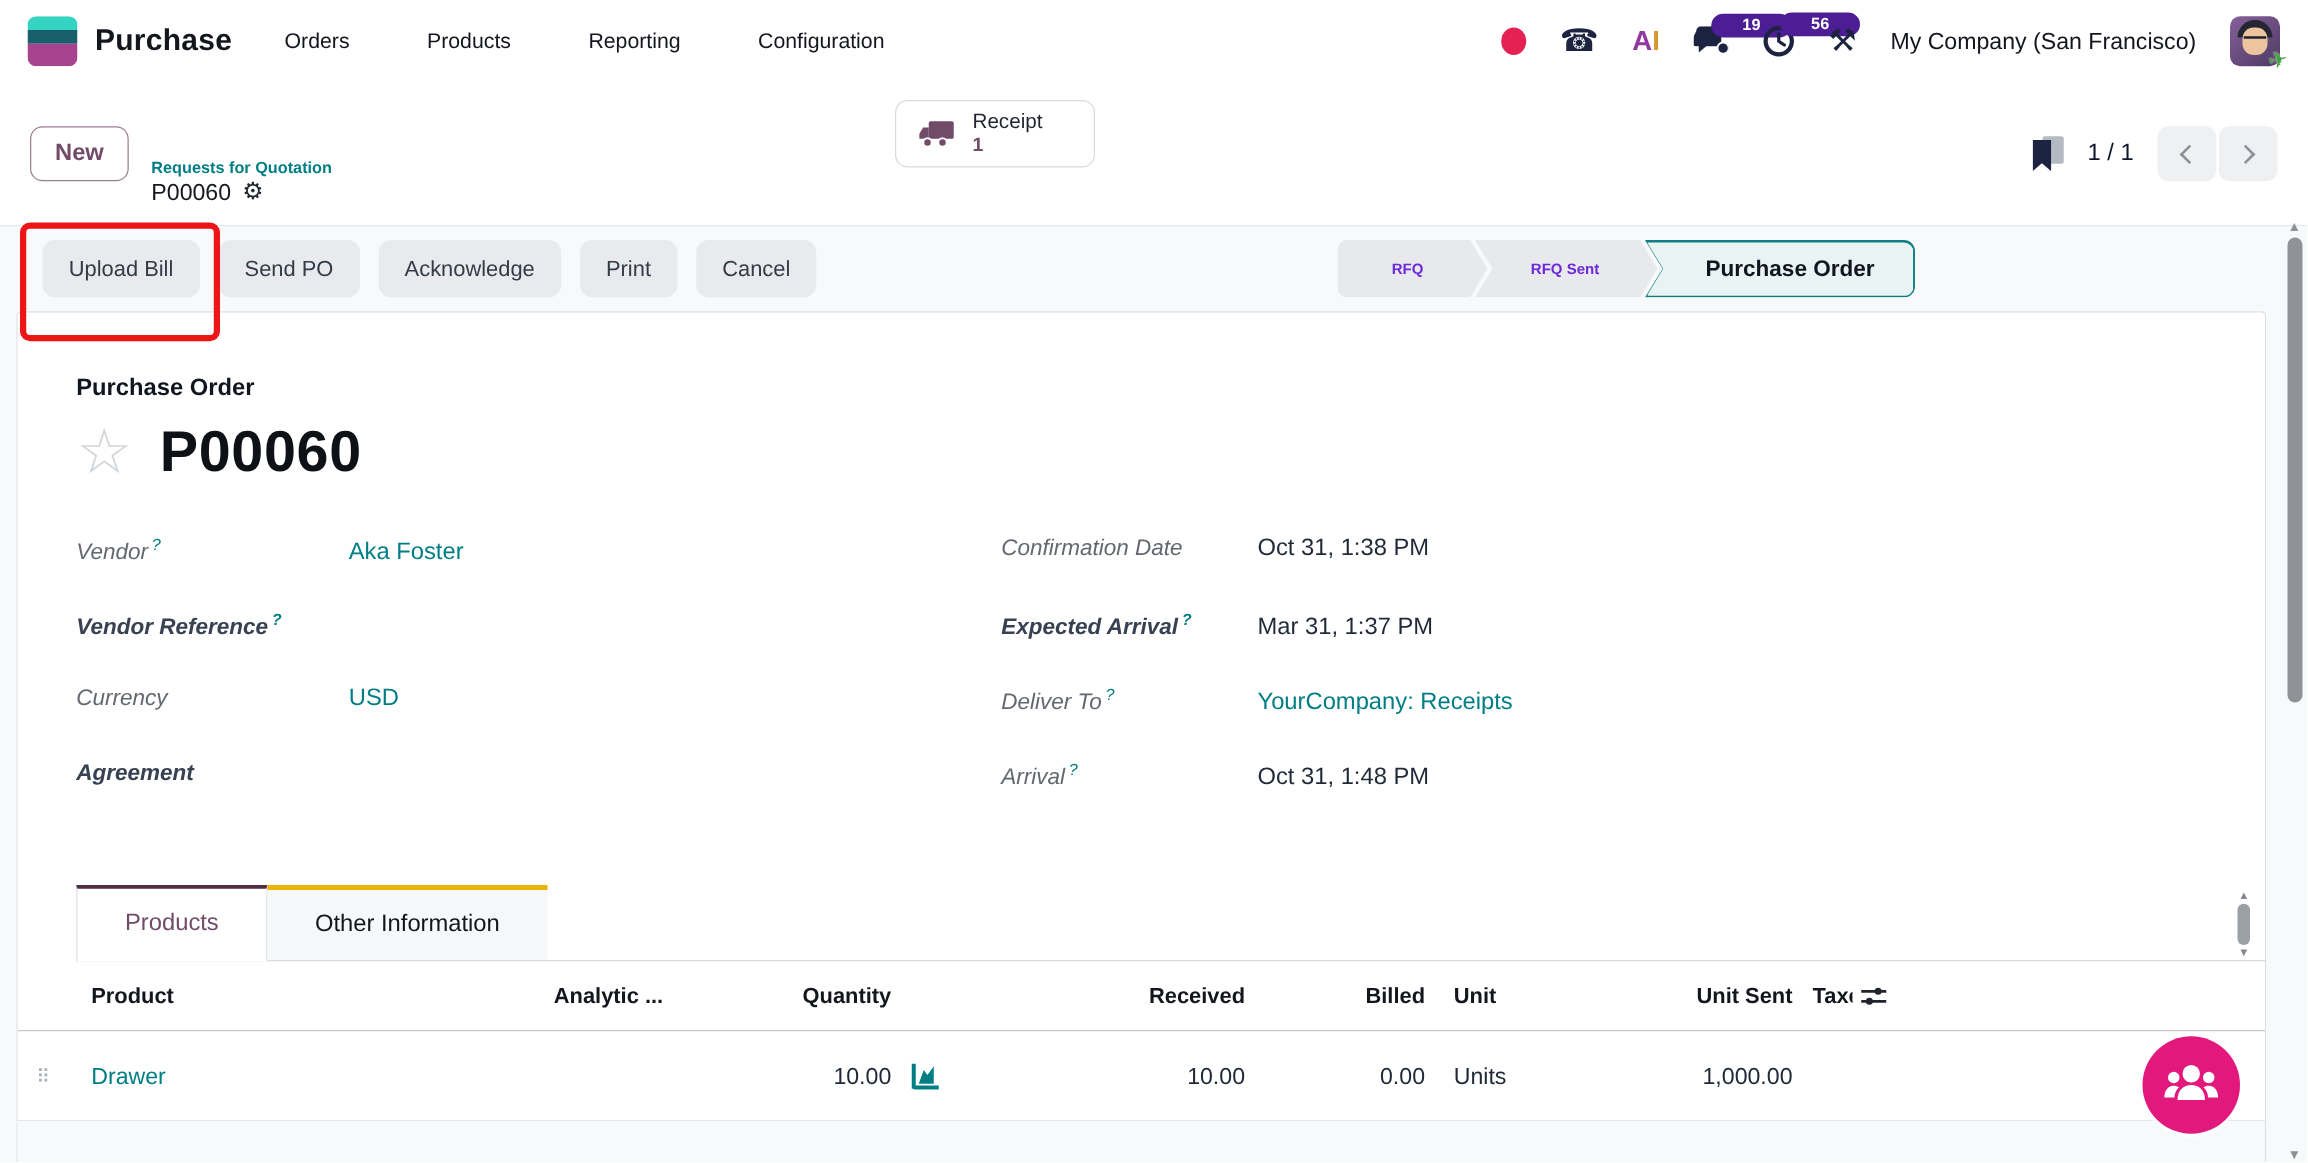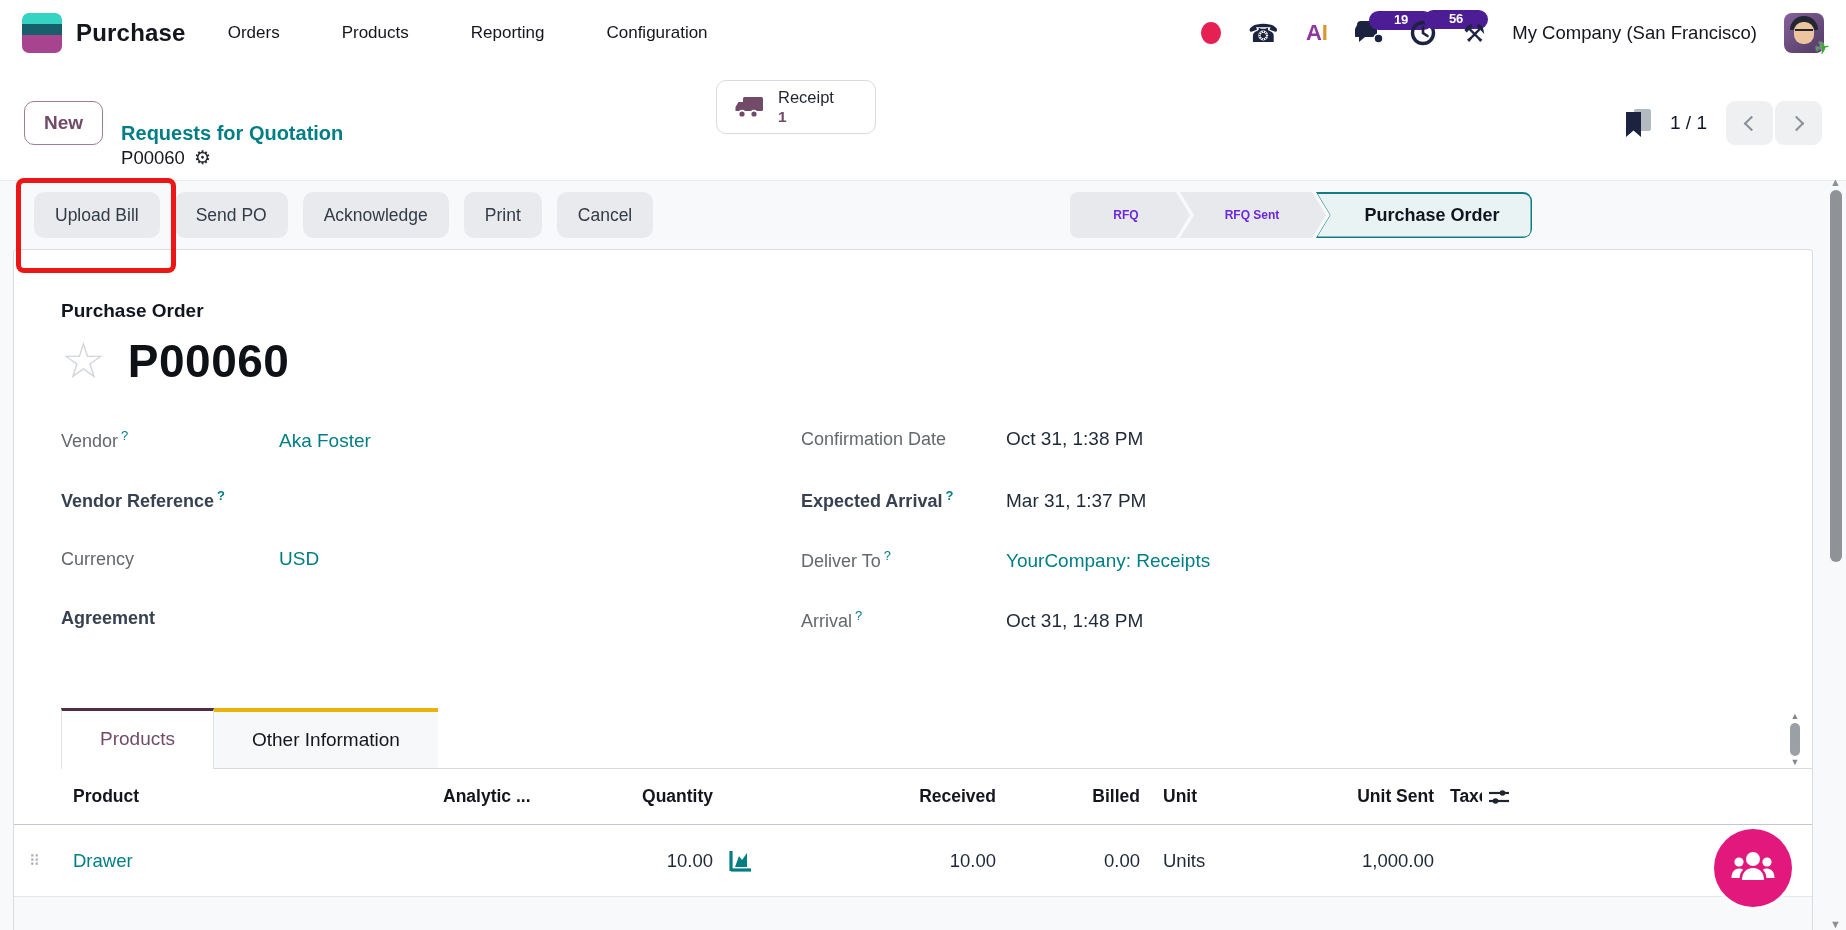--- a/index.html
+++ b/index.html
@@ -31,21 +31,21 @@
   .avatar .hair { position:absolute; left:6px; top:3px; width:28px; height:14px; border-radius:14px 14px 0 0; background:#242633; }
   .avatar .face { position:absolute; left:10px; top:9px; width:20px; height:22px; border-radius:9px; background:#ecc59f; }
   .avatar .glasses { position:absolute; left:11px; top:16px; width:18px; height:5px; border-top:2px solid #20222c; }
   .avatar .plane { position:absolute; right:-6px; bottom:-6px; font-size:18px; color:#3fa33c; transform:rotate(-12deg); text-shadow:0 0 2px #fff; }
 
   
   .control-panel { position:relative; height:114px; display:flex; align-items:center; padding:0 24px; background:#fff; }
   .btn-new { border:1px solid #9d7f93; border-radius:10px; background:#fff; color:#714b67;
     font-size:19px; font-weight:700; padding:10px 19px; cursor:pointer; font-family:inherit; }
   .crumbs { margin-left:18px; display:flex; flex-direction:column; gap:2px; }
-  .crumb-parent { color:#017e84; font-size:20px; font-weight:700; cursor:pointer;margin-top:44px; }
+  .crumb-parent { color:#017e84; font-size:13px; font-weight:700; cursor:pointer;margin-top:44px; }
   .crumb-current { display:flex; align-items:center; gap:9px; }
   .crumb-name { color:#16181f; font-size:18.5px; }
   .gear { font-size:19px; color:#23272f; cursor:pointer; line-height:1; }
   .btn-receipt { position:absolute; left:716px; top:14px; height:54px; min-width:160px;
     background:#fff; border:1px solid #d7dade; border-radius:10px; display:flex; align-items:center;
     gap:13px; padding:0 17px; cursor:pointer; }
   .receipt-txt { display:flex; flex-direction:column; align-items:flex-start; line-height:1.2; }
   .receipt-label { font-size:16.5px; color:#1f2430; }
   .receipt-count { font-size:15.5px; font-weight:700; color:#714b67; }
   .pager-zone { margin-left:auto; display:flex; align-items:center; gap:19px; }
@@ -91,21 +91,21 @@
   .po-type { margin-top:50px; font-size:19px; font-weight:700; color:#101520; }
   .po-title-row { margin-top:12px; display:flex; align-items:center; gap:22px; }
   .star { font-size:50px; color:#d2d6da; line-height:.9; cursor:pointer; }
   .po-name { font-size:46px; font-weight:800; color:#0e1116; letter-spacing:.5px; }
 
   .fields { margin-top:40px; display:grid; grid-template-columns:690px 1fr; }
   .fcol.right { padding-left:50px; }
   .frow { display:grid; margin-bottom:28px; min-height:32px; align-items:baseline; }
   .fcol.left  .frow { grid-template-columns:218px 1fr; }
   .fcol.right .frow { grid-template-columns:205px 1fr; }
-  .flabel { font-size:18px; color:#63686e; }
+  .flabel { font-size:18px; color:#63686e;font-style:italic; }
   .flabel.strong { color:#374151; font-weight:700; }
   .fhelp { color:#017e84; font-size:13px; vertical-align:super; margin-left:3px; }
   .fvalue { font-size:19px; color:#1f2937; }
   .fvalue.link { color:#017e84; cursor:pointer; }
 
   .tabs { margin-top:40px; display:flex; border-bottom:1px solid #d8dce0; }
   .tab { padding:17px 38px; font-size:19px; cursor:pointer; }
   .tab.active { color:#714b67; border-top:3px solid #4f2d44; border-left:1px solid #dee2e6;
     border-right:1px solid #dee2e6; background:#fff; margin-bottom:-1px; }
   .tab.inactive { background:#f7f8f9; color:#14161e; border-top:4px solid #eab308; }

